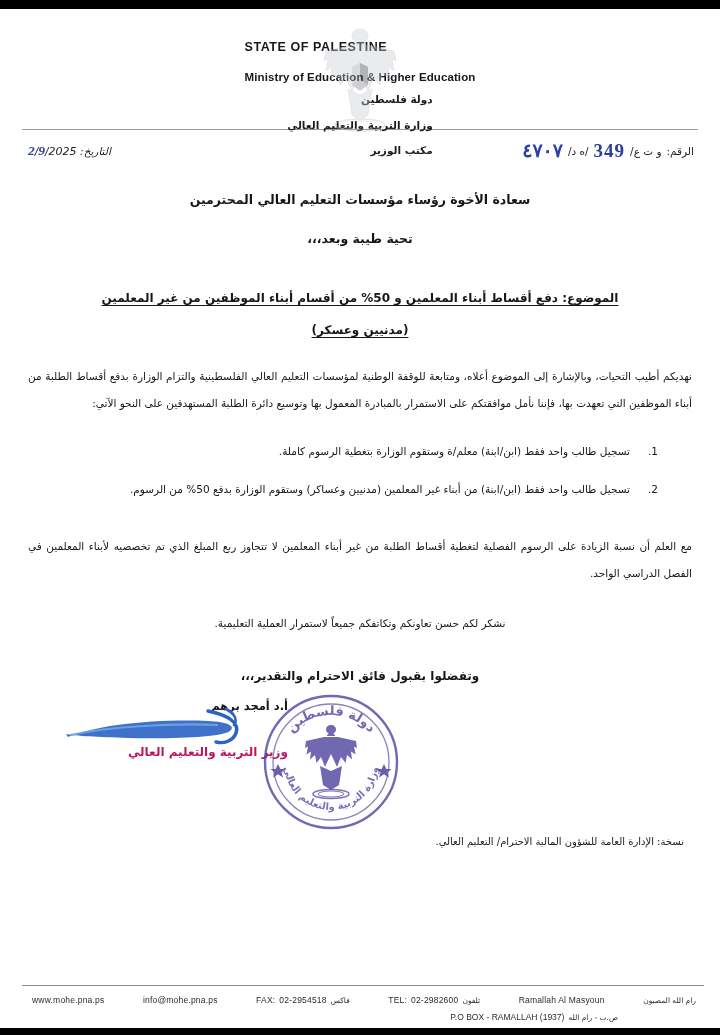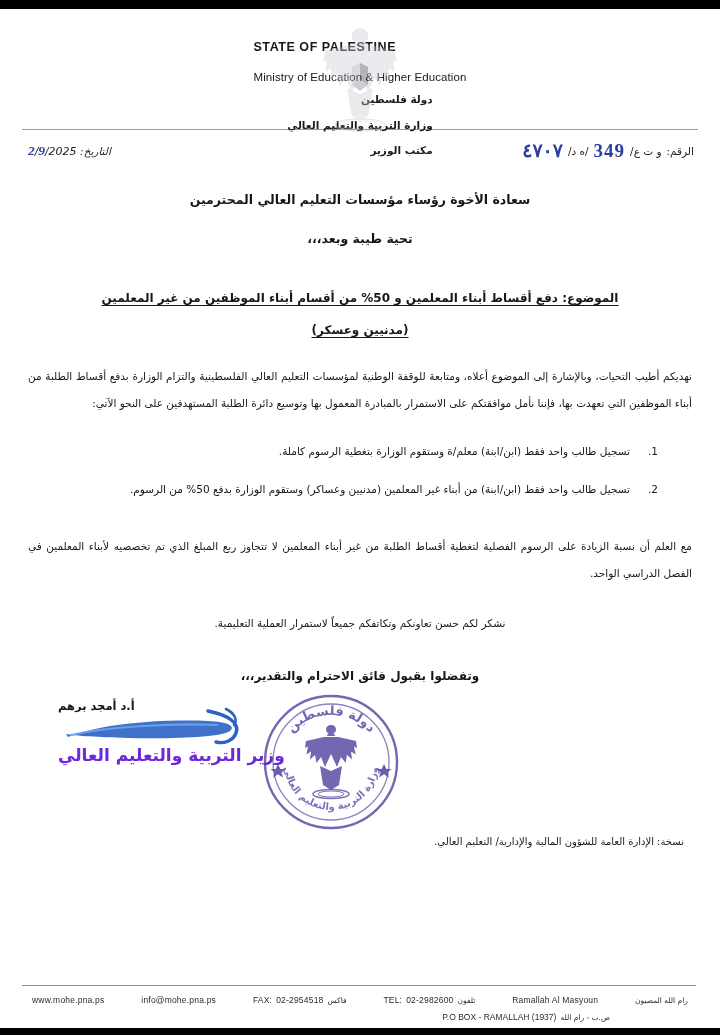--- a/index.html
+++ b/index.html
@@ -35,21 +35,21 @@
     padding-top:28px;
     box-sizing:border-box;
     flex-direction:column;
   }
   .hdr-en{
     font-family:"Liberation Sans", sans-serif;
     color:#17181c;
     line-height:1.75;
   }
   .hdr-en .l1{font-size:12.5px;font-weight:bold;letter-spacing:.55px;}
-  .hdr-en .l2{font-size:11.5px;font-weight:normal;letter-spacing:.1px;margin-top:8px;}
+  .hdr-en .l2{font-size:11.5px;font-weight:bold;letter-spacing:.1px;margin-top:8px;}
   .hdr-en .l3{font-size:11.5px;font-weight:bold;letter-spacing:.1px;}
   .hdr-ar{
     direction:rtl;text-align:right;
     font-family:"DejaVu Sans", sans-serif;
     color:#1a1b1f;font-size:10.5px;font-weight:bold;
     line-height:2.45;
   }
   .emblem{
     position:absolute;left:50%;top:12px;
     transform:translateX(-50%);
@@ -146,43 +146,43 @@
     text-align:center;font-size:12px;font-weight:bold;
     margin-top:34px;
   }
 
   
   .sig-zone{
     position:relative;height:150px;margin-top:10px;
   }
   .sig-block{
     position:absolute;left:30px;top:6px;
-    width:230px;text-align:left;direction:rtl;
+    width:230px;text-align:right;direction:rtl;
   }
   .sig-name{
     font-size:11.5px;font-weight:bold;color:#16171b;
   }
   .sig-scribble{
     height:40px;margin-top:-6px;position:relative;
   }
   .sig-title{
-    font-size:17px;font-weight:bold;color:#6d28d9;margin-top:-2px;
+    font-size:12px;font-weight:bold;color:#be185d;margin-top:-2px;
   }
   .stamp{
     position:absolute;left:232px;top:-2px;
     width:142px;height:142px;opacity:.92;
   }
   .cc{
     position:absolute;right:8px;bottom:-4px;
     direction:rtl;font-size:10px;color:#16171b;
   }
 
   
   .footer{
-    position:absolute;left:22px;right:24px;bottom:6px;
+    position:absolute;left:22px;right:16px;bottom:6px;
   }
   .footer-rule{height:1px;background:#8d8d92;}
   .footer-row{
     display:flex;align-items:center;justify-content:space-between;
     padding:9px 8px 0 10px;
     font-family:"Liberation Sans", sans-serif;
     font-size:8.5px;color:#2a2b30;
     letter-spacing:.2px;
   }
   .f-cell{display:flex;align-items:center;gap:4px;white-space:nowrap;}
@@ -317,21 +317,21 @@
           <g stroke="#4a3f9c" fill="none" opacity="0.8">
             <ellipse cx="71" cy="103" rx="18" ry="4.6" stroke-width="1.5"></ellipse>
             <ellipse cx="71" cy="103" rx="13" ry="3" stroke-width="1"></ellipse>
           </g>
           <g fill="#4a3f9c" opacity="0.9">
             <polygon points="18,73 20.4,78 25.6,78 21.4,81.2 23,86.4 18,83.2 13,86.4 14.6,81.2 10.4,78 15.6,78"></polygon>
             <polygon points="124,73 126.4,78 131.6,78 127.4,81.2 129,86.4 124,83.2 119,86.4 120.6,81.2 116.4,78 121.6,78"></polygon>
           </g>
         </svg>
 
-        <div class="cc">نسخة: الإدارة العامة للشؤون المالية والإدارية/ التعليم العالي.</div>
+        <div class="cc">نسخة: الإدارة العامة للشؤون المالية الاحترام/ التعليم العالي.</div>
       </div>
 
     </div>
 
     <div class="footer">
       <div class="footer-rule"></div>
 
       <div class="footer-row">
         <div class="f-cell">
           <span>www.mohe.pna.ps</span>

